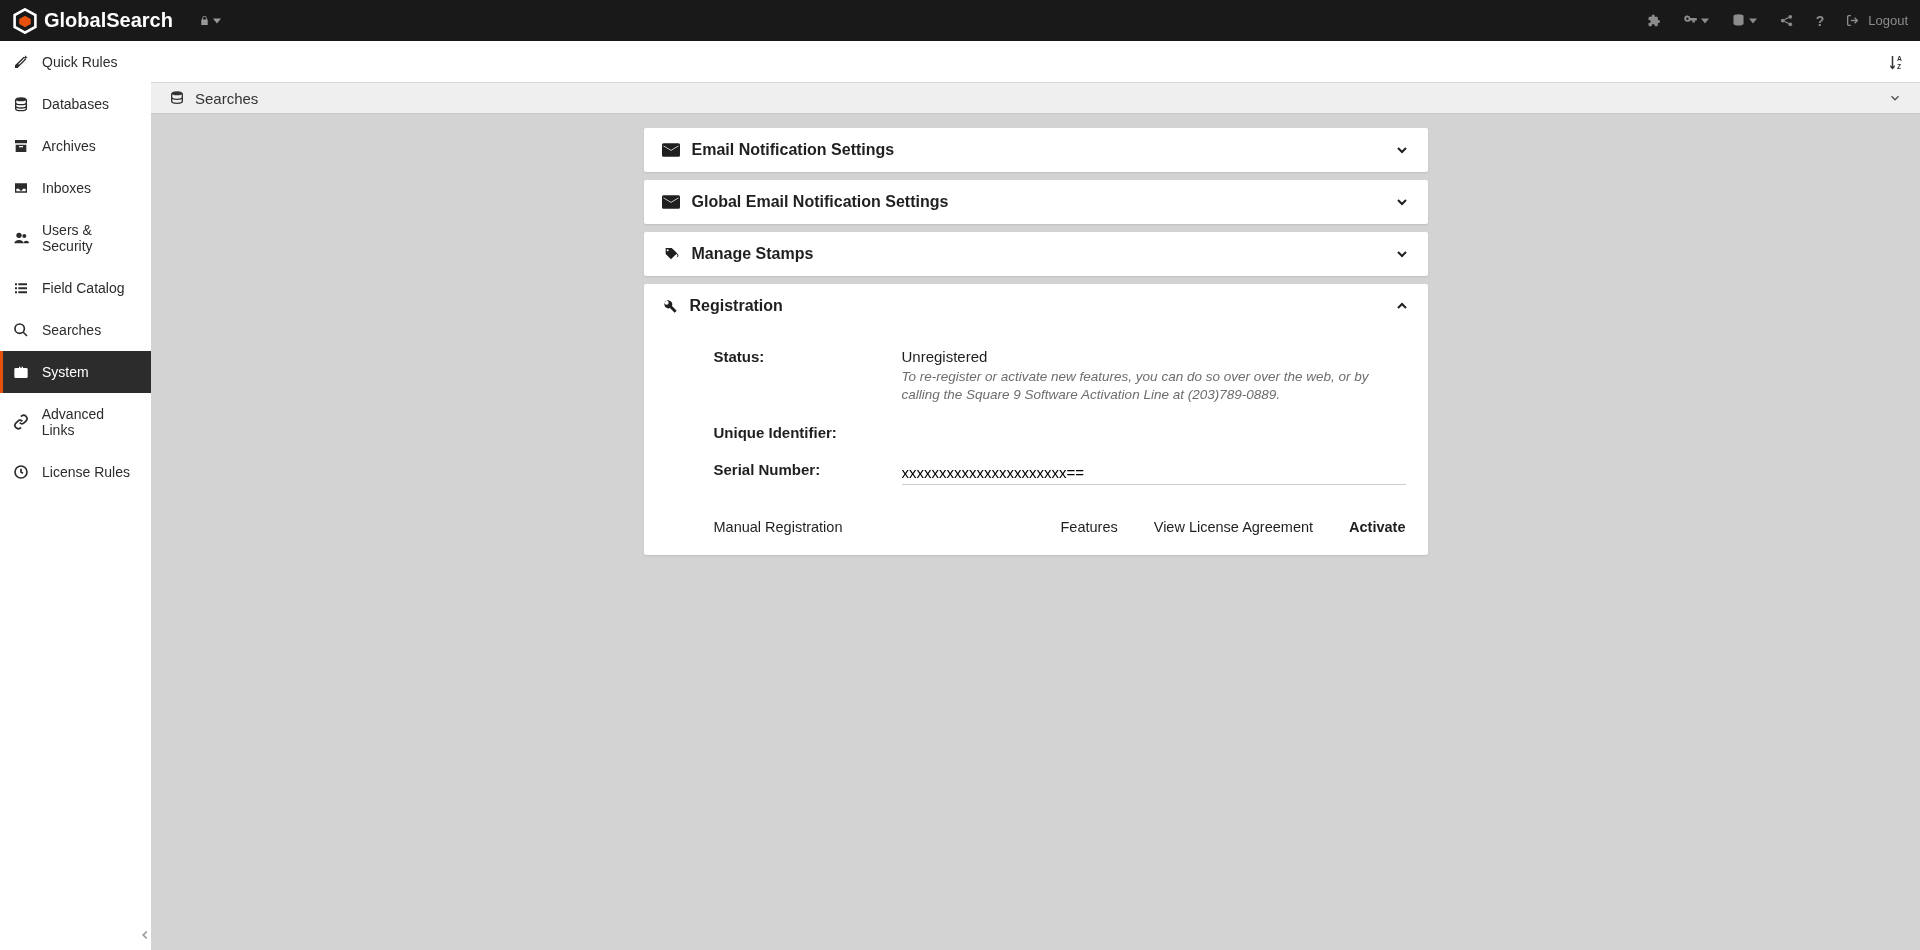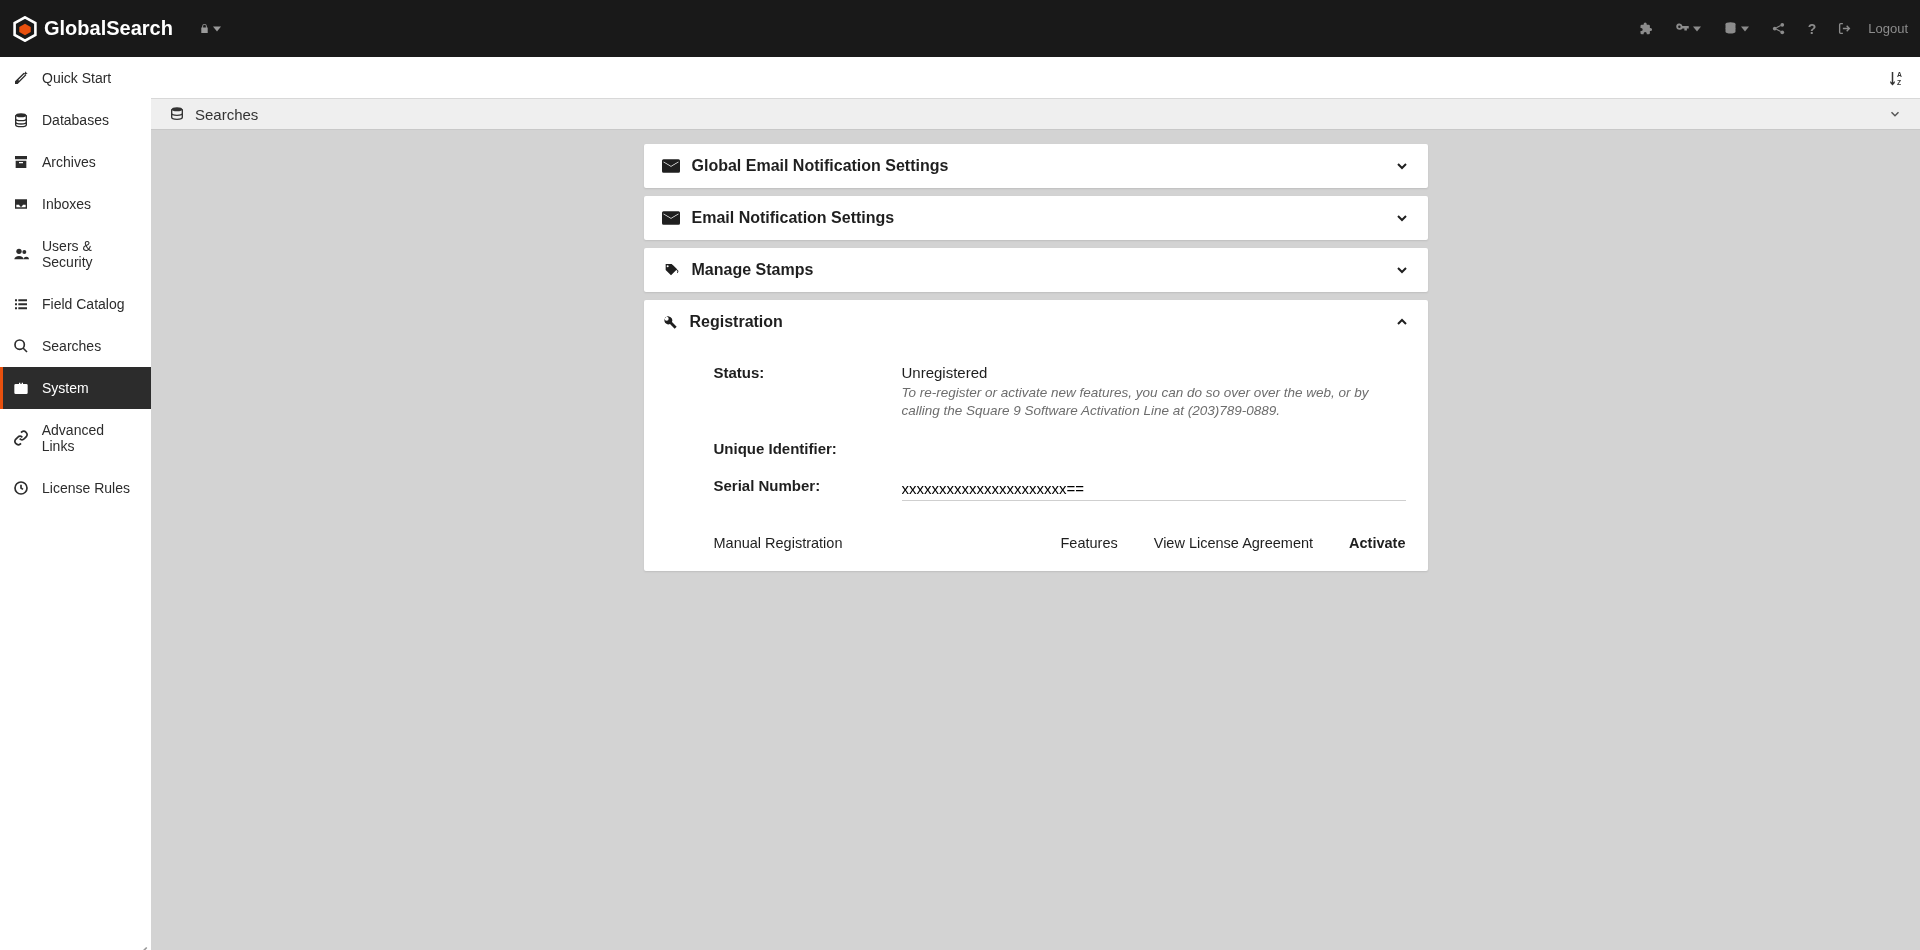--- a/index.html
+++ b/index.html
@@ -1,26 +1,26 @@
 <!DOCTYPE html>
 <html><head>
 <meta charset="utf-8">
 <style>
 * { margin: 0; padding: 0; box-sizing: border-box; }
 body { font-family: Arial, Helvetica, sans-serif; font-size: 14px; background: #d3d3d3; overflow: hidden; }
 
 
-.topbar { background: #191919; color: #b8b8b8; height: 57px; display: flex; align-items: center; justify-content: space-between; padding: 0 12px; }
+.topbar { background: #191919; color: #b8b8b8; height: 41px; display: flex; align-items: center; justify-content: space-between; padding: 0 12px; }
 .topbar-left { display: flex; align-items: center; gap: 8px; }
 .brand { display: flex; align-items: center; gap: 6px; color: #fff; font-size: 20px; font-weight: 600; }
 .brand-logo { width: 26px; height: 26px; }
 .lock-btn { display: flex; align-items: center; gap: 3px; color: #9a9a9a; margin-left: 18px; cursor: pointer; }
 .topbar-right { display: flex; align-items: center; gap: 22px; }
 .topbar-icon { color: #8c8c8c; cursor: pointer; display: flex; align-items: center; gap: 3px; font-size: 13px; }
-.logout { color: #8c8c8c; font-size: 13px; display: flex; align-items: center; gap: 17px; cursor: pointer; }
+.logout { color: #8c8c8c; font-size: 13px; display: flex; align-items: center; gap: 9px; cursor: pointer; }
 
 
 .layout { display: flex; height: calc(100vh - 41px); }
 .sidebar { background: #fff; width: 151px; display: flex; flex-direction: column; position: relative; }
 .sidebar-inner { flex: 1; overflow-y: auto; }
 .nav-item { display: flex; align-items: center; gap: 12px; padding: 13px 12px; color: #2c2c2c; cursor: pointer; font-size: 14px; }
 .nav-item .nicon { width: 18px; display: flex; justify-content: center; color: #2c2c2c; }
 .nav-item.active { background: #2c2c2c; color: #fff; border-left: 3px solid #e8500e; padding-left: 9px; }
 .nav-item.active .nicon { color: #fff; }
 .sidebar-collapse { position: absolute; bottom: 8px; right: -1px; color: #9a9a9a; cursor: pointer; font-size: 18px; }
@@ -121,21 +121,21 @@
 <div class="layout">
   <div class="sidebar">
     <div class="sidebar-inner">
 
     <div class="nav-item">
           <span class="nicon">
             <svg width="16" height="16" viewBox="0 0 24 24" fill="#2c2c2c">
               <path d="M7 21l13-13-4-4L3 17v4h4zM17 6l1 1-9 9-1-1 9-9zM19 2l1 2 2 1-2 1-1 2-1-2-2-1 2-1 1-2z"></path>
             </svg>
           </span>
-          <span>Quick Start</span>
+          <span>Quick Rules</span>
         </div>
         <div class="nav-item">
           <span class="nicon">
             <svg width="16" height="16" viewBox="0 0 24 24" fill="#2c2c2c">
               <ellipse cx="12" cy="5" rx="8" ry="3"></ellipse>
               <path d="M4 5v5c0 1.7 3.6 3 8 3s8-1.3 8-3V5M4 10v5c0 1.7 3.6 3 8 3s8-1.3 8-3v-5M4 15v4c0 1.7 3.6 3 8 3s8-1.3 8-3v-4" fill="none" stroke="#2c2c2c" stroke-width="2"></path>
             </svg>
           </span>
           <span>Databases</span>
         </div>
@@ -236,48 +236,48 @@
       </div>
       <div class="db-chevron">
         <svg width="14" height="14" viewBox="0 0 24 24" fill="none" stroke="#555" stroke-width="2.5">
             <path d="M6 9l6 6 6-6"></path>
           </svg>
       </div>
     </div>
 
     <div class="content">
       <div class="panels">
+
+        <div class="panel">
+          <div class="panel-header">
+            <div class="ph-left">
+              <span class="ph-icon">
+                <svg width="18" height="14" viewBox="0 0 24 18" fill="#1f1f1f">
+                    <path d="M2 0h20a2 2 0 0 1 2 2v14a2 2 0 0 1-2 2H2a2 2 0 0 1-2-2V2a2 2 0 0 1 2-2zm0 3v1l10 6 10-6V3L12 9 2 3z"></path>
+                  </svg>
+              </span>
+              <span>Email Notification Settings</span>
+            </div>
+            <span class="ph-chevron">
+              <svg width="16" height="16" viewBox="0 0 24 24" fill="none" stroke="#1f1f1f" stroke-width="3">
+                  <path d="M6 9l6 6 6-6"></path>
+                </svg>
+            </span>
+          </div>
+        </div>
 
         <div class="panel">
           <div class="panel-header">
             <div class="ph-left">
               <span class="ph-icon">
                 <svg width="18" height="14" viewBox="0 0 24 18" fill="#1f1f1f">
                     <path d="M2 0h20a2 2 0 0 1 2 2v14a2 2 0 0 1-2 2H2a2 2 0 0 1-2-2V2a2 2 0 0 1 2-2zm0 3v1l10 6 10-6V3L12 9 2 3z"></path>
                   </svg>
               </span>
               <span>Global Email Notification Settings</span>
-            </div>
-            <span class="ph-chevron">
-              <svg width="16" height="16" viewBox="0 0 24 24" fill="none" stroke="#1f1f1f" stroke-width="3">
-                  <path d="M6 9l6 6 6-6"></path>
-                </svg>
-            </span>
-          </div>
-        </div>
-
-        <div class="panel">
-          <div class="panel-header">
-            <div class="ph-left">
-              <span class="ph-icon">
-                <svg width="18" height="14" viewBox="0 0 24 18" fill="#1f1f1f">
-                    <path d="M2 0h20a2 2 0 0 1 2 2v14a2 2 0 0 1-2 2H2a2 2 0 0 1-2-2V2a2 2 0 0 1 2-2zm0 3v1l10 6 10-6V3L12 9 2 3z"></path>
-                  </svg>
-              </span>
-              <span>Email Notification Settings</span>
             </div>
             <span class="ph-chevron">
               <svg width="16" height="16" viewBox="0 0 24 24" fill="none" stroke="#1f1f1f" stroke-width="3">
                   <path d="M6 9l6 6 6-6"></path>
                 </svg>
             </span>
           </div>
         </div>
 
         <div class="panel">

